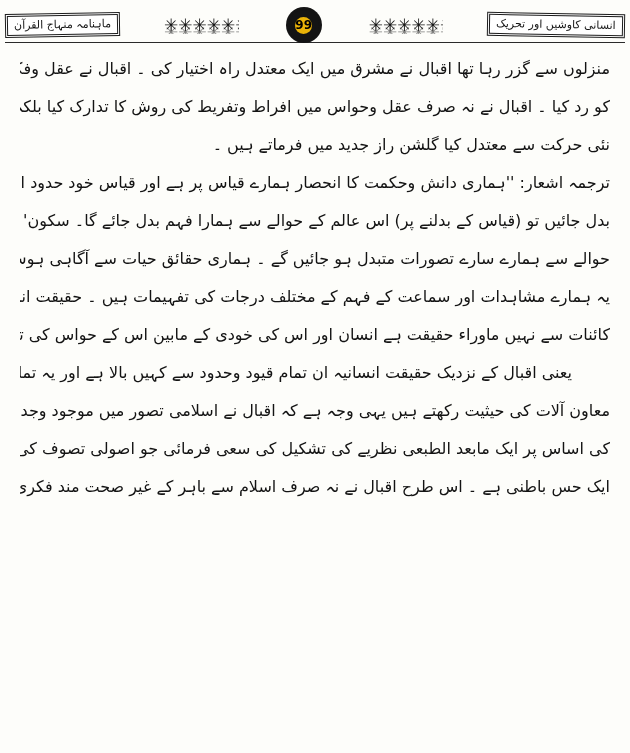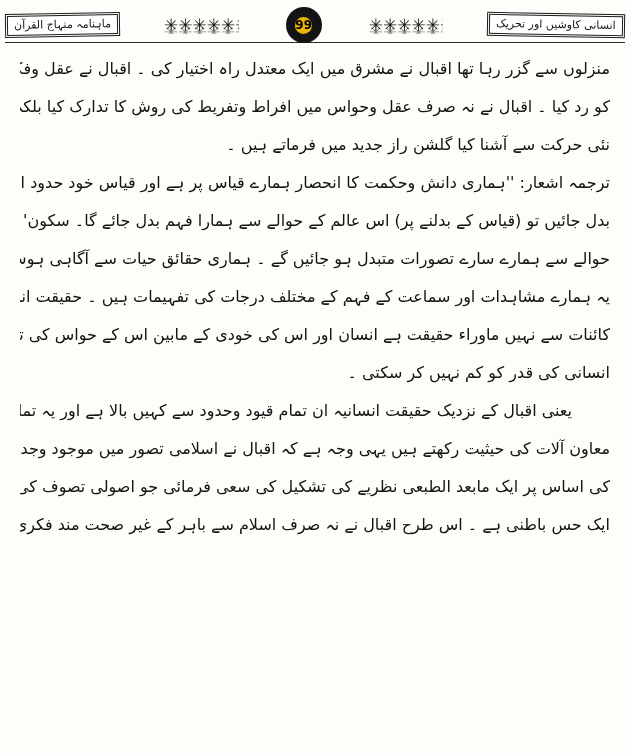--- a/index.html
+++ b/index.html
@@ -144,28 +144,27 @@
     <div class="title-box right">
       <span>انسانی کاوشیں اور تحریک</span>
     </div>
 
   </div>
 
   <div class="text-block">
 
     <div class="text-line">منزلوں سے گزر رہا تھا اقبال نے مشرق میں ایک معتدل راہ اختیار کی ۔ اقبال نے عقل وفکر کی اہمیت کا اعتراف کیا مگر عقلیت</div>
     <div class="text-line">کو رد کیا ۔ اقبال نے نہ صرف عقل وحواس میں افراط وتفریط کی روش کا تدارک کیا بلکہ ان کے باہمی انطباق کو بیان کر کے انہیں</div>
-    <div class="text-line para-end">نئی حرکت سے آشنا کیا گلشن راز جدید میں فرماتے ہیں ۔</div>
+    <div class="text-line para-end">نئی حرکت سے معتدل کیا گلشن راز جدید میں فرماتے ہیں ۔</div>
 
     <div class="text-line">ترجمہ اشعار: ''ہماری دانش وحکمت کا انحصار ہمارے قیاس پر ہے اور قیاس خود حدود اور اندازوں کا پابند ہے ۔ اگر ہمارے حواس</div>
     <div class="text-line">بدل جائیں تو (قیاس کے بدلنے پر) اس عالم کے حوالے سے ہمارا فہم بدل جائے گا۔ سکون' حرکت' کیفیت وکمیت کے</div>
     <div class="text-line">حوالے سے ہمارے سارے تصورات متبدل ہو جائیں گے ۔ ہماری حقائق حیات سے آگاہی ہوش کے ہی مختلف رنگ ہیں</div>
     <div class="text-line">یہ ہمارے مشاہدات اور سماعت کے فہم کے مختلف درجات کی تفہیمات ہیں ۔ حقیقت انسانی یا خودی رنگ و بو پر مشتمل اس</div>
     <div class="text-line">کائنات سے نہیں ماوراء حقیقت ہے انسان اور اس کی خودی کے مابین اس کے حواس کی تنگنائی اور کوتاہ فہمی حائل ہو کر حقیقت</div>
-    <div class="text-line para-end">انسانی کی قدر کو کم نہیں کر سکتی ۔</div>
 
     <div class="text-line indent-first">یعنی اقبال کے نزدیک حقیقت انسانیہ ان تمام قیود وحدود سے کہیں بالا ہے اور یہ تمام مراحل اس کے ارتقاء کے</div>
     <div class="text-line">معاون آلات کی حیثیت رکھتے ہیں یہی وجہ ہے کہ اقبال نے اسلامی تصور میں موجود وجدان کی روایت کا اثبات کیا ہے اور اس</div>
     <div class="text-line">کی اساس پر ایک مابعد الطبعی نظریے کی تشکیل کی سعی فرمائی جو اصولی تصوف کی روح سے علم حقیقت کا ذریعہ ہونے کے ناطے</div>
     <div class="text-line">ایک حس باطنی ہے ۔ اس طرح اقبال نے نہ صرف اسلام سے باہر کے غیر صحت مند فکری رجحانات کو مسترد کیا بلکہ خود اسلام کے</div>
 
   </div>
 
 </div>
 

